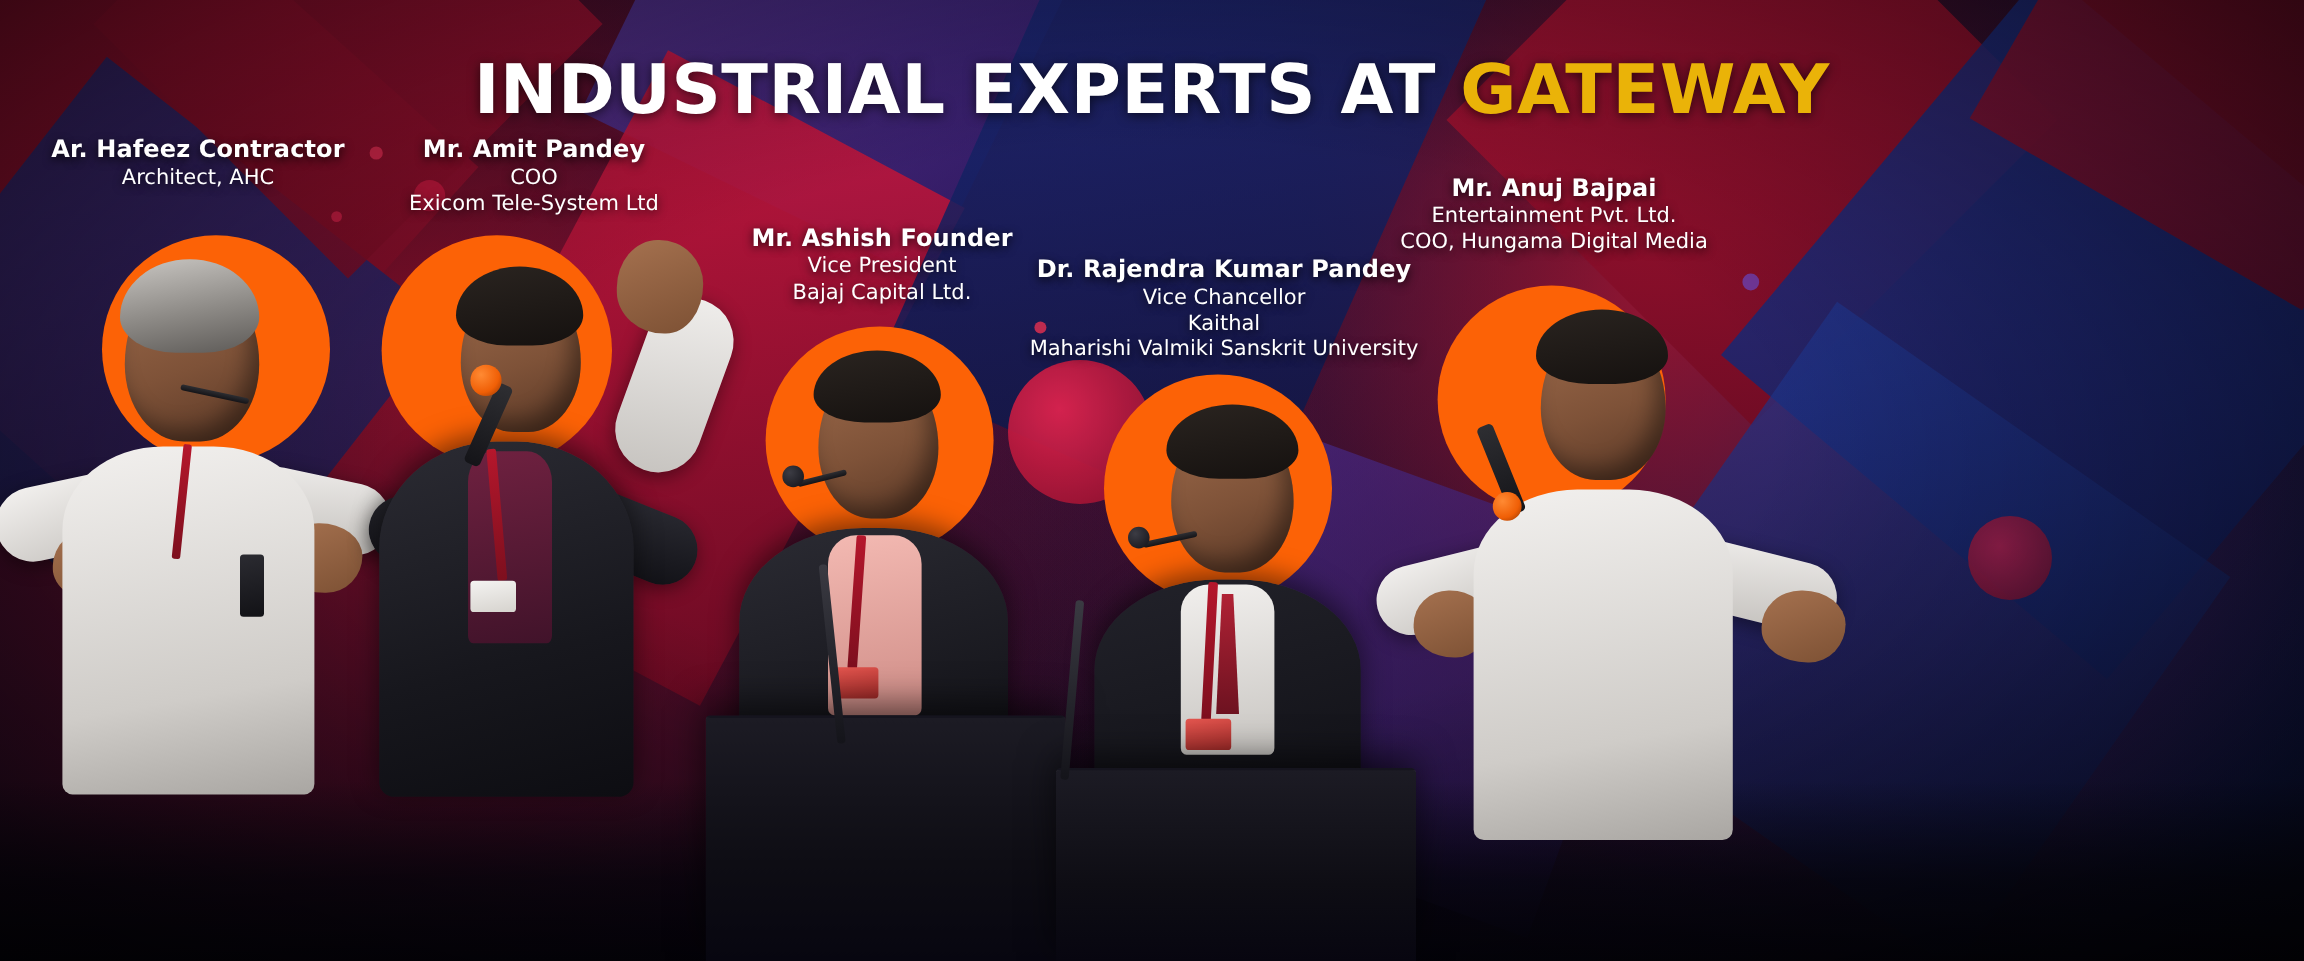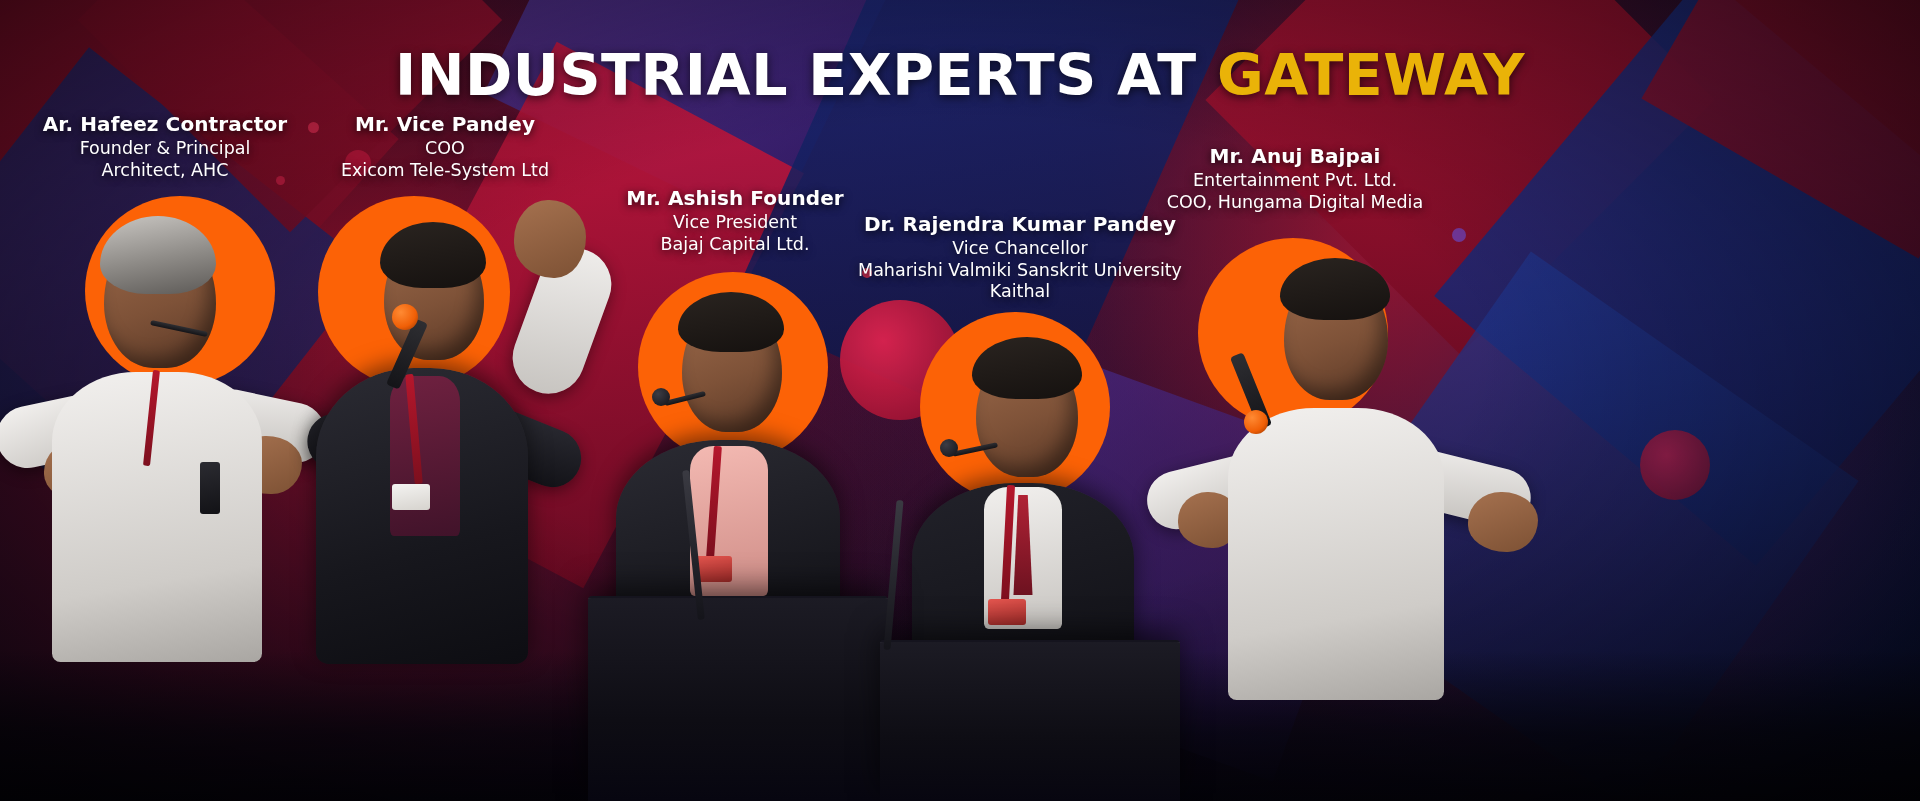--- a/index.html
+++ b/index.html
@@ -184,39 +184,38 @@
     <div class="floor"></div>
     <div class="vig"></div>
   </div>
 
   <div class="title">
     <span>INDUSTRIAL EXPERTS AT </span><span class="accent">GATEWAY</span>
   </div>
 
   <div class="caption" style="left:10px;top:112px;width:310px;">
     <span class="nm">Ar. Hafeez Contractor</span>
-    <span class="rl">Founder &amp; Principal</span>
     <span class="rl">Architect, AHC</span>
   </div>
   <div class="disc" style="left:85px;top:196px;width:190px;height:190px;"></div>
   <div class="person" style="left:0px;top:200px;width:330px;height:460px;">
     <div class="p-arm" style="left:-4px;top:200px;width:120px;height:62px;background:linear-gradient(170deg,#f3f1ef,#c9c6c2);transform:rotate(-12deg);border-radius:40px;"></div>
     <div class="p-hand" style="left:44px;top:240px;width:74px;height:62px;"></div>
     <div class="p-arm" style="left:200px;top:196px;width:126px;height:60px;background:linear-gradient(170deg,#eeecea,#c2bfbb);transform:rotate(12deg);border-radius:40px;"></div>
     <div class="p-hand" style="left:232px;top:236px;width:70px;height:58px;"></div>
     <div class="p-shirt" style="left:52px;top:172px;width:210px;height:290px;"></div>
     <div class="p-head" style="left:104px;top:28px;width:112px;height:140px;"></div>
     <div class="p-hair" style="left:100px;top:16px;width:116px;height:78px;background:linear-gradient(170deg,#c9c6c2 0%,#8d8a86 55%,#5d5a57 100%);"></div>
     <div class="p-mic" style="left:150px;top:126px;width:58px;height:5px;transform:rotate(12deg);"></div>
     <div class="p-lanyard" style="left:148px;top:170px;width:7px;height:96px;transform:rotate(6deg);"></div>
     <div class="p-badge" style="left:200px;top:262px;width:20px;height:52px;background:linear-gradient(170deg,#2b2b31,#121216);"></div>
   </div>
 
   <div class="caption" style="left:300px;top:112px;width:290px;">
-    <span class="nm">Mr. Vice Pandey</span>
+    <span class="nm">Mr. Amit Pandey</span>
     <span class="rl">COO</span>
     <span class="rl">Exicom Tele-System Ltd</span>
   </div>
   <div class="disc" style="left:318px;top:196px;width:192px;height:192px;"></div>
   <div class="person" style="left:280px;top:200px;width:320px;height:460px;">
     <div class="p-arm" style="left:170px;top:215px;width:134px;height:58px;background:linear-gradient(170deg,#2d2d35,#111116);transform:rotate(22deg);"></div>
     <div class="p-hand" style="left:86px;top:300px;width:62px;height:56px;"></div>
     <div class="p-arm" style="left:22px;top:232px;width:126px;height:56px;background:linear-gradient(170deg,#2a2a32,#101014);transform:rotate(32deg);"></div>
     <div class="p-body" style="left:36px;top:168px;width:212px;height:296px;"></div>
     <div class="p-shirt" style="left:110px;top:176px;width:70px;height:160px;background:linear-gradient(170deg,#6f2140,#41132a);border-radius:30% 30% 6% 6% / 16% 16% 4% 4%;"></div>
@@ -245,22 +244,22 @@
     <div class="p-mic-ball" style="left:92px;top:118px;width:18px;height:18px;background:radial-gradient(circle at 34% 32%,#3c3c44,#121218);"></div>
     <div class="p-lanyard" style="left:150px;top:176px;width:8px;height:112px;transform:rotate(4deg);"></div>
     <div class="p-badge" style="left:134px;top:286px;width:38px;height:26px;background:linear-gradient(170deg,#e4564f,#a02a28);"></div>
   </div>
   <div class="lectern" style="left:588px;top:596px;width:300px;height:205px;"></div>
   <div class="mic-stand" style="left:690px;top:470px;width:7px;height:150px;transform:rotate(-6deg);"></div>
 
   <div class="caption" style="left:845px;top:212px;width:350px;">
     <span class="nm">Dr. Rajendra Kumar Pandey</span>
     <span class="rl">Vice Chancellor</span>
+    <span class="rl">Kaithal</span>
     <span class="rl">Maharishi Valmiki Sanskrit University</span>
-    <span class="rl">Kaithal</span>
   </div>
   <div class="disc" style="left:920px;top:312px;width:190px;height:190px;"></div>
   <div class="person" style="left:860px;top:315px;width:320px;height:400px;">
     <div class="p-body" style="left:52px;top:168px;width:222px;height:250px;background:linear-gradient(165deg,#22222a,#0c0c11);"></div>
     <div class="p-shirt" style="left:124px;top:172px;width:78px;height:142px;background:linear-gradient(170deg,#f1efed,#c8c5c1);border-radius:30% 30% 6% 6% / 16% 16% 4% 4%;"></div>
     <div class="p-tie" style="left:146px;top:180px;width:34px;height:100px;"></div>
     <div class="p-head" style="left:116px;top:34px;width:102px;height:128px;"></div>
     <div class="p-hair" style="left:112px;top:22px;width:110px;height:62px;"></div>
     <div class="p-mic" style="left:92px;top:132px;width:46px;height:5px;transform:rotate(-12deg);"></div>
     <div class="p-mic-ball" style="left:80px;top:124px;width:18px;height:18px;background:radial-gradient(circle at 34% 32%,#3c3c44,#121218);"></div>

